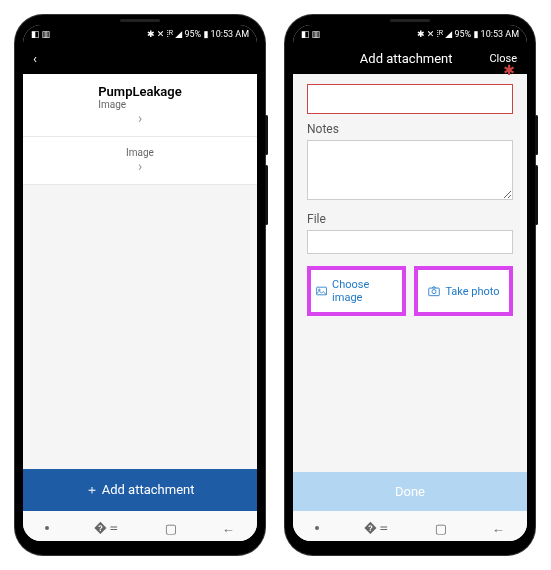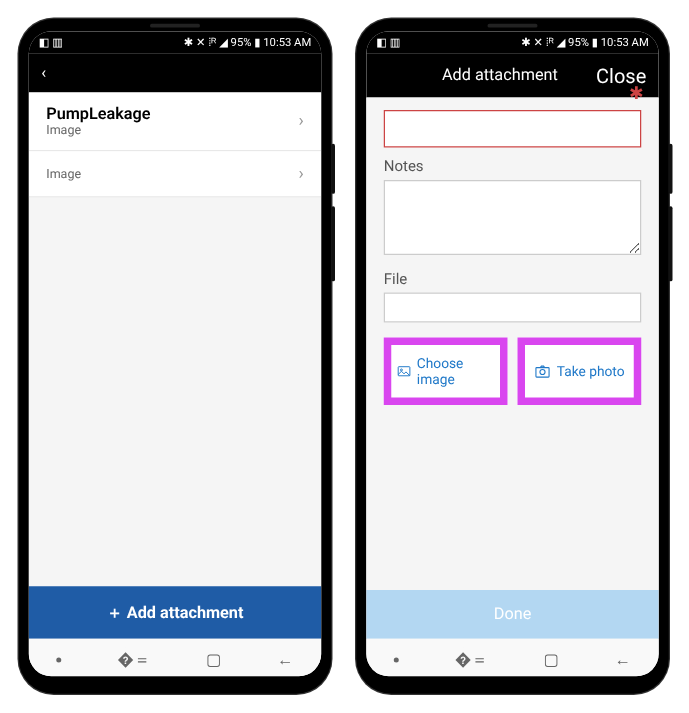--- a/index.html
+++ b/index.html
@@ -60,21 +60,21 @@
 .app-header {
   background: #000;
   color: #fff;
   display: flex;
   align-items: center;
   padding: 8px 10px;
   font-size: 13px;
   gap: 10px;
 }
 .app-header .title { flex: 1; white-space: nowrap; overflow: hidden; text-overflow: ellipsis; }
-.app-header .close { font-size: 16px; }
+.app-header .close { font-size: 11px; }
 .context-bar {
   background: #1f5ca6;
   color: #fff;
   display: flex;
   justify-content: space-between;
   padding: 10px 12px;
   font-size: 12px;
 }
 .content {
   flex: 1;
@@ -87,32 +87,32 @@
   padding: 10px 14px;
   overflow-y: auto;
 }
 .list-item {
   background: #fff;
   border-bottom: 1px solid #e8e8e8;
   padding: 10px 14px;
   display: flex;
   align-items: center;
   justify-content: space-between;
+  flex-direction: column;
 }
 .list-item .txt { flex: 1; }
 .list-item .name { font-size: 13px; font-weight: 600; color: #000; }
 .list-item .sub { font-size: 10px; color: #666; }
 .chev { color: #999; font-size: 14px; }
 .bottom-btn {
   background: #1f5ca6;
   color: #fff;
   text-align: center;
   padding: 12px;
   font-size: 13px;
-  font-weight: bold;
 }
 .bottom-btn2 {
   background: #b3d7f2;
   color: #fff;
   text-align: center;
   padding: 12px;
   font-size: 13px;
 }
 .nav-bar {
   background: #f9f9f9;
@@ -131,21 +131,21 @@
   padding: 7px;
   font-size: 12px;
 }
 .input.req { border-color: #c44; position: relative; }
 .req-star { color: #c44; position: absolute; right: 20px; margin-top: -22px; font-size: 14px; }
 .textarea { height: 60px; }
 .file-input { height: 24px; padding: 3px 7px; }
 .btn-row { display: flex; gap: 8px; margin-top: 12px; }
 .btn-outline {
   flex: 1;
-  border: 6px solid #d946ef;
+  border: 4px solid #d946ef;
   color: #1f78c8;
   background: #fff;
   padding: 8px 4px;
   font-size: 11px;
   display: flex;
   align-items: center;
   justify-content: center;
   gap: 4px;
 }
 .icon-svg { width: 14px; height: 14px; stroke: #1f78c8; fill: none; stroke-width: 1.5; }

